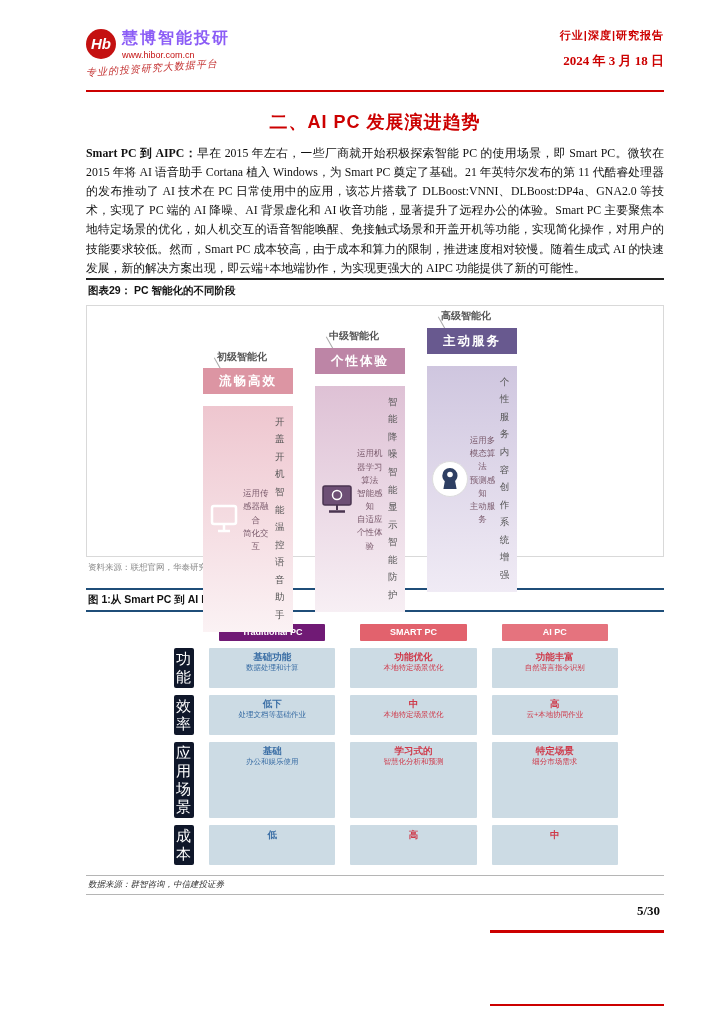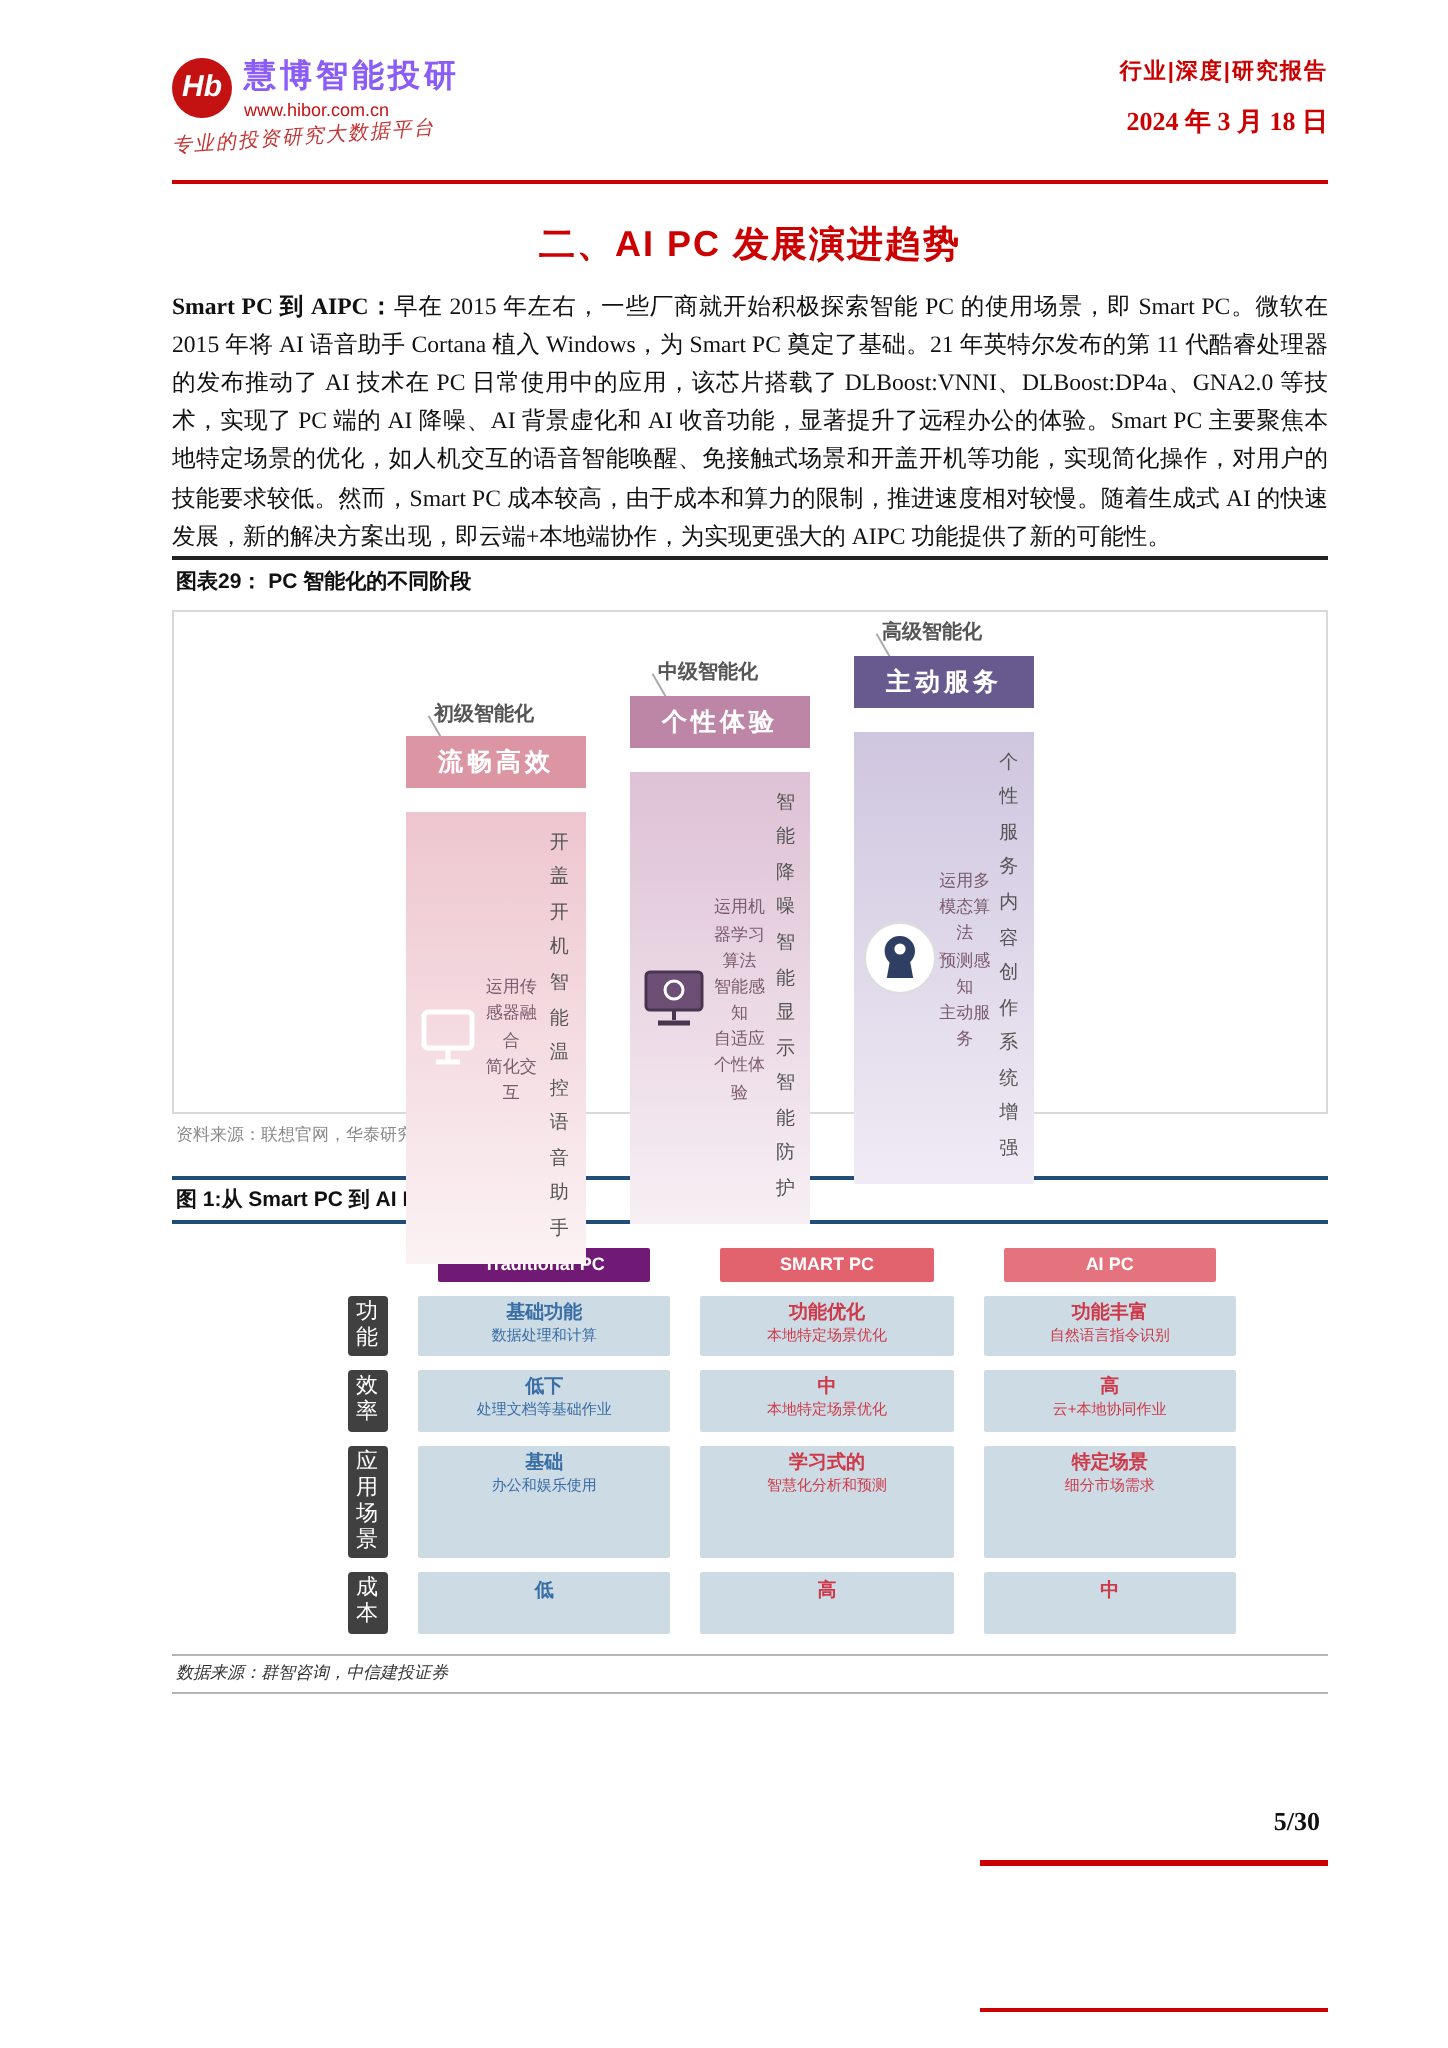--- a/index.html
+++ b/index.html
@@ -59,22 +59,22 @@
   
   .fig1 { margin-top: 14px; }
   .fig1-capwrap { border-top: 2px solid #1f4e79; border-bottom: 2px solid #1f4e79; padding: 3px 2px; }
   .fig1-caption { font-family: "Liberation Sans", sans-serif; font-weight: bold; font-size: 10.5px; }
   .pc-table { margin: 12px 46px 0 60px; display: flex; flex-direction: column; gap: 7px; }
   .t-grid { display: grid; grid-template-columns: 48px 1fr 1fr 1fr; column-gap: 15px; align-items: stretch; }
   .t-headbox { justify-self: center; width: 84%; height: 17px; line-height: 17px; text-align: center;
                color: #fff; font-family: "Liberation Sans", sans-serif; font-weight: bold;
                font-size: 9px; border-radius: 1px; }
   .hb1 { background: #701a75; } .hb2 { background: #e2626d; } .hb3 { background: #e5737e; }
-  .t-label { background: #404040; color: #fff; font-family: "Liberation Sans", sans-serif;
-             font-size: 11px; letter-spacing: 1px; display: flex; align-items: center;
+  .t-label { background: #0f172a; color: #fff; font-family: "Liberation Sans", sans-serif;
+             font-size: 15px; letter-spacing: 1px; display: flex; align-items: center;
              justify-content: center; text-align: center; border-radius: 2px;
              white-space: pre-line; line-height: 1.2; padding: 2px 0; margin-left: 28px; }
   .t-cell { background: #ccdbe4; text-align: center; padding: 3px 2px; border-radius: 1px; }
   .t-cell .ct { font-family: "Liberation Sans", sans-serif; font-weight: bold; font-size: 9.5px; line-height: 1.3; }
   .t-cell .cd { font-family: "Liberation Sans", sans-serif; font-size: 7.5px; line-height: 1.25; }
   .t-cell .cd:empty { display: none; }
   .c-blue .ct, .c-blue .cd { color: #3a6ea5; }
   .c-red .ct, .c-red .cd { color: #cf3a4a; }
   .row-cost .t-cell { padding: 4px 2px; }
   .fig1-source { margin: 10px 0 0; border-top: 1px solid #b5b5b5; border-bottom: 1px solid #b5b5b5;

